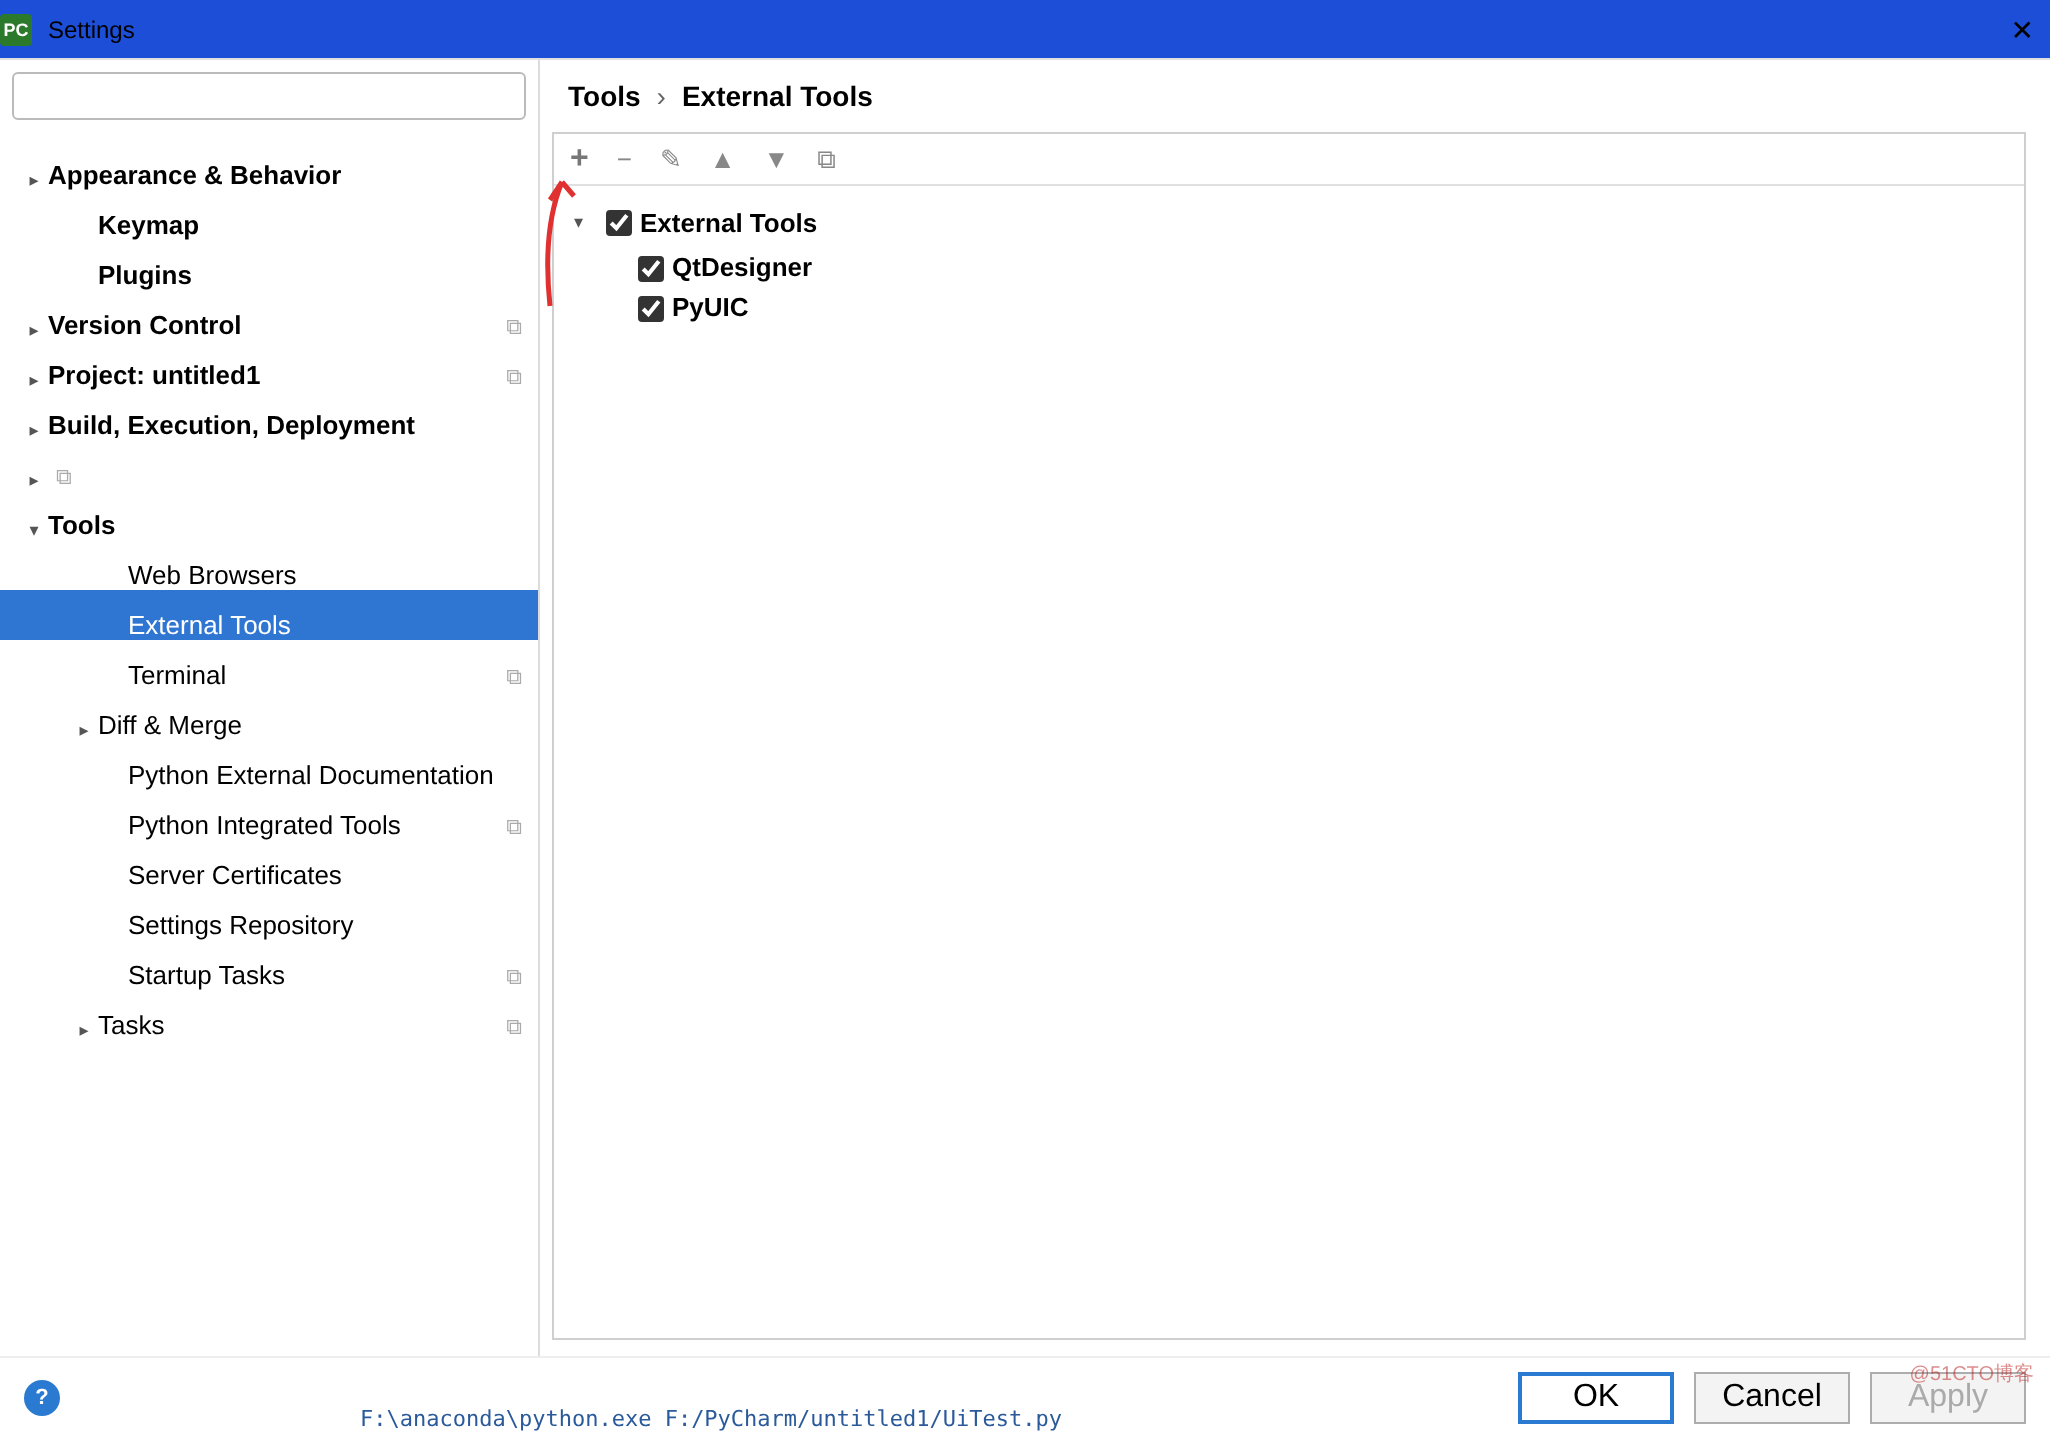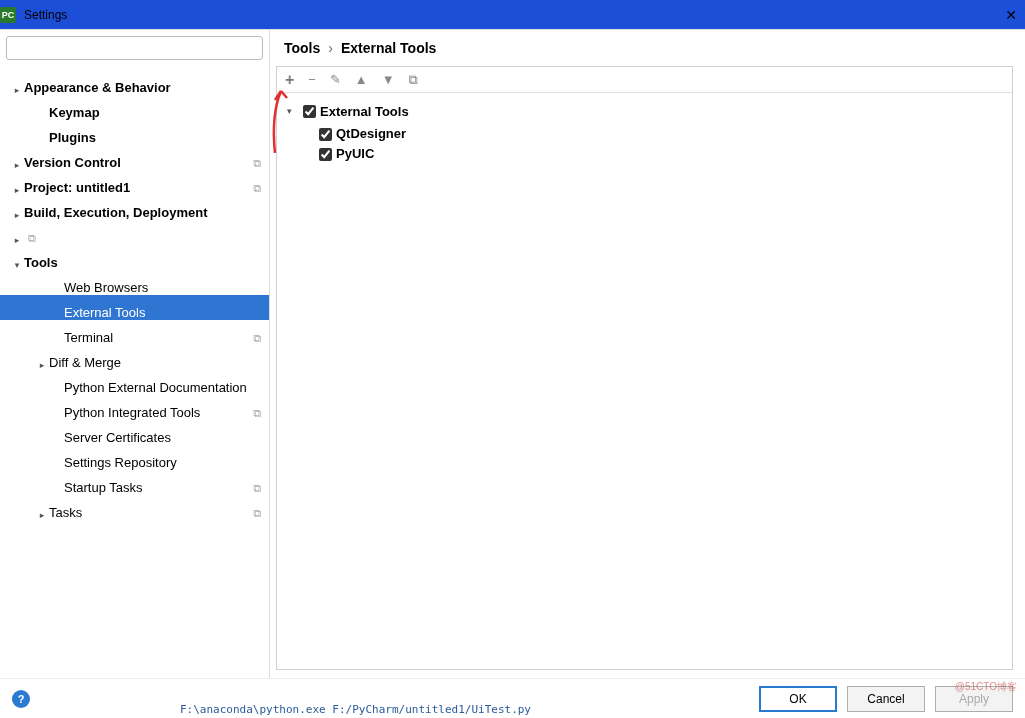--- a/index.html
+++ b/index.html
@@ -47,21 +47,21 @@
 .tool-row { display: flex; align-items: center; height: 20px; gap: 4px; }
 .tool-row .exp-arrow { width: 12px; font-size: 9px; color: #555; }
 .tool-row .chk { width: 13px; height: 13px; accent-color: #333; }
 .tool-row .lbl { font-weight: bold; font-size: 13px; }
 .tool-row.child { padding-left: 32px; align-items: flex-end; }
 .tool-row.child .lbl { font-weight: bold; }
 
 .button-bar { height: 40px; display: flex; align-items: center; padding: 0 12px; gap: 10px; background: #fff; border-top: 1px solid #eee; }
 .help-icon { width: 18px; height: 18px; border-radius: 50%; background: #2a7ad1; color: #fff; display: flex; align-items: center; justify-content: center; font-size: 11px; font-weight: bold; cursor: pointer; }
 .button-bar .spacer { flex: 1; }
-.btn { min-width: 78px; height: 26px; border: 1px solid #adadad; background: #f3f3f3; font-size: 12px; cursor: pointer; }
+.btn { min-width: 78px; height: 26px; border: 1px solid #adadad; background: #f3f3f3; font-size: 16px; cursor: pointer; }
 .btn.primary { border: 2px solid #2a7ad1; background: #fff; }
 .btn:disabled { color: #aaa; cursor: default; }
 
 .watermark { position: absolute; right: 8px; bottom: 24px; color: #b91c1c; font-size: 10px; opacity: 0.5; pointer-events: none; }
 .status-path { position: absolute; bottom: 2px; left: 180px; font-size: 11px; color: #2a5a9a; font-family: Consolas, monospace; }
 </style>
 </head>
 <body>
 
 <div class="titlebar">

